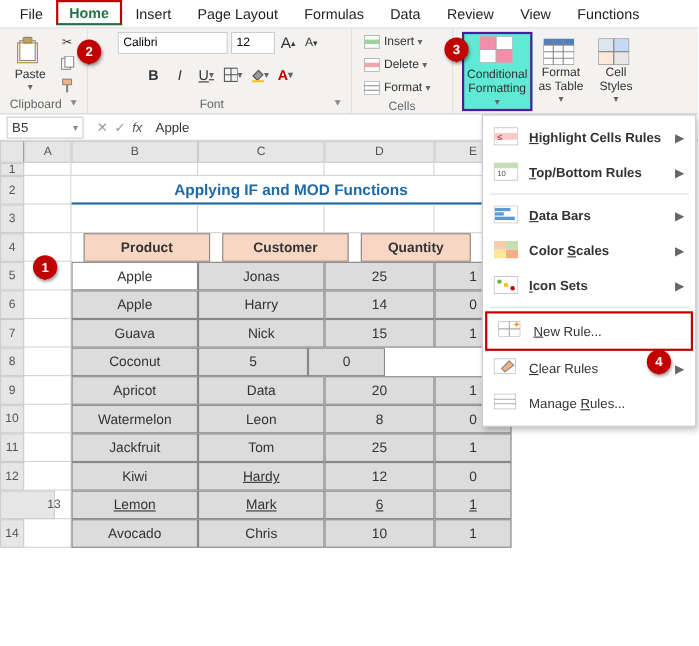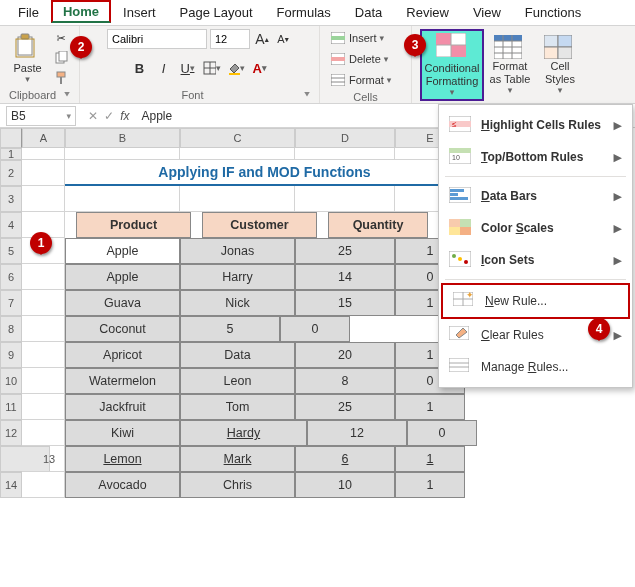--- a/index.html
+++ b/index.html
@@ -366,21 +366,21 @@
         <div class="cell-row" style="height: 26px;">
           <div class="cell " style="width: 43px;"></div>
           <div class="cell data-cell" style="width: 115px;">Jackfruit</div>
           <div class="cell data-cell" style="width: 115px;">Tom</div>
           <div class="cell data-cell" style="width: 100px;">25</div>
           <div class="cell data-cell" style="width: 70px;">1</div>
         </div>
         <div class="cell-row" style="height: 26px;">
           <div class="cell " style="width: 43px;"></div>
           <div class="cell data-cell" style="width: 115px;">Kiwi</div>
-          <div class="cell data-cell" style="width: 127px; text-decoration: underline;">Hardy</div>
+          <div class="cell data-cell" style="width: 115px; text-decoration: underline;">Hardy</div>
           <div class="cell data-cell" style="width: 100px;">12</div>
           <div class="cell data-cell" style="width: 70px;">0</div>
         </div>
         <div class="cell-row" style="height: 26px; text-decoration: underline;">
           <div class="cell " style="width: 43px;"></div>
           <div class="cell data-cell" style="width: 115px;">Lemon</div>
           <div class="cell data-cell" style="width: 115px;">Mark</div>
           <div class="cell data-cell" style="width: 100px;">6</div>
           <div class="cell data-cell" style="width: 70px;">1</div>
         </div>

